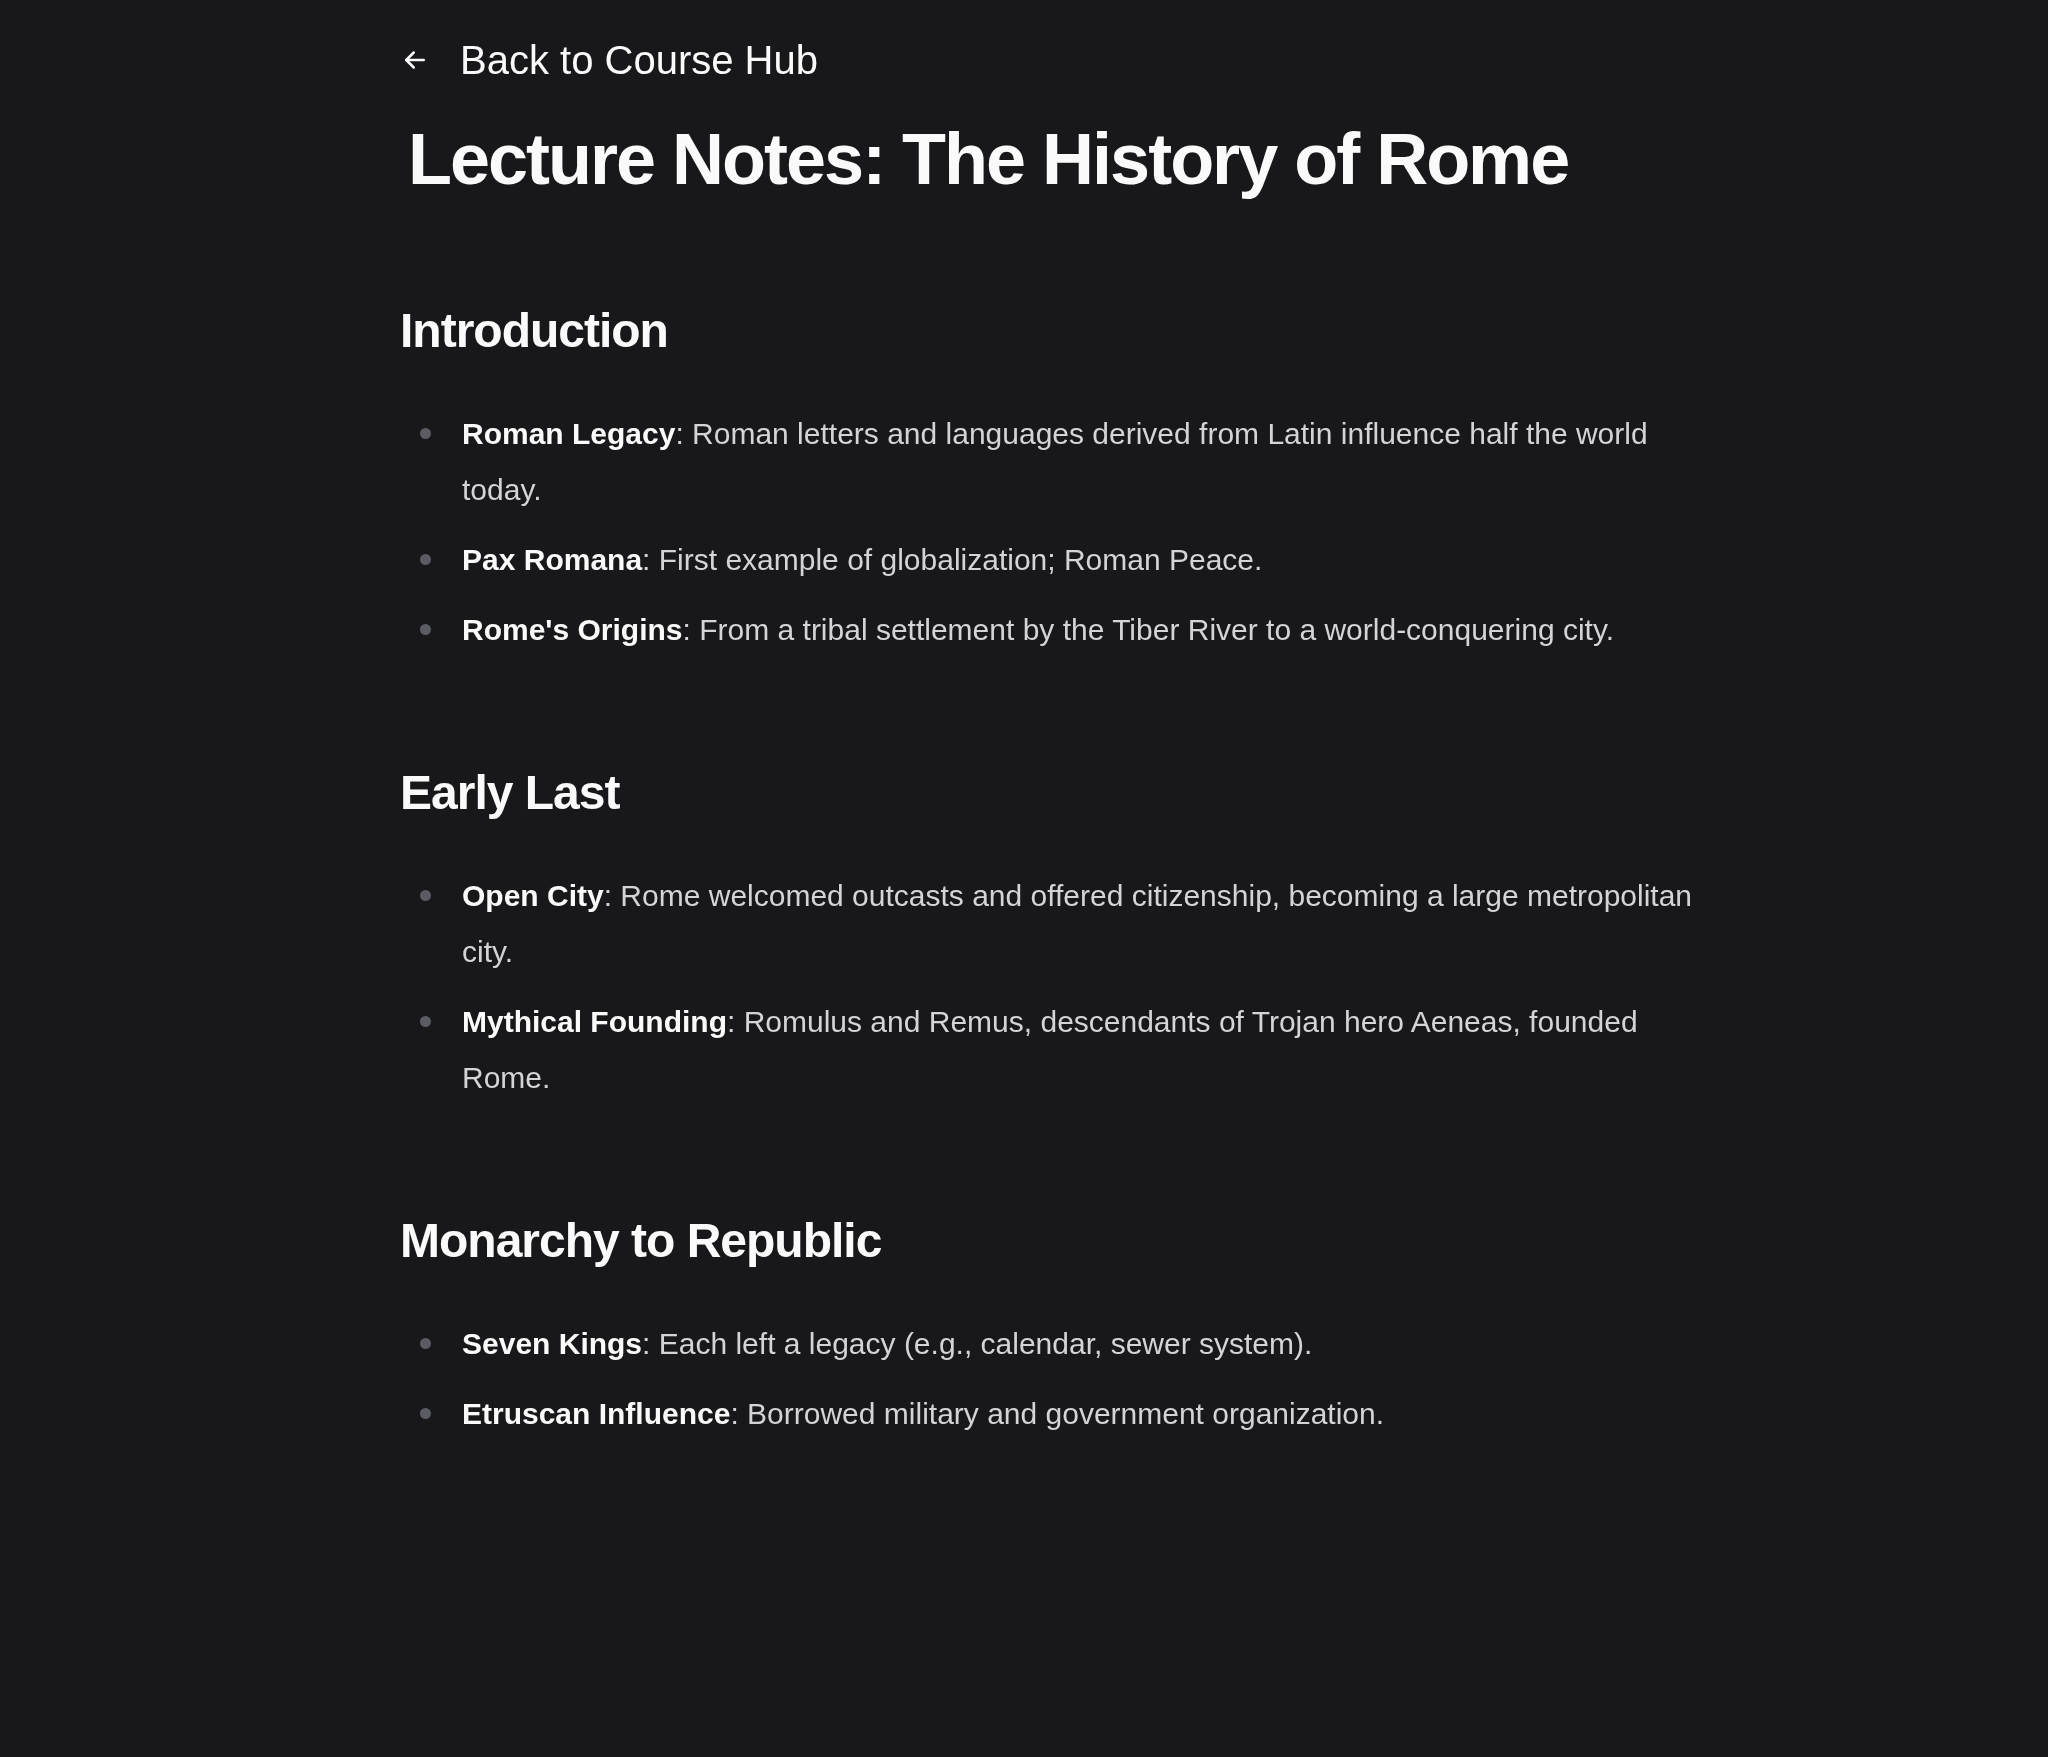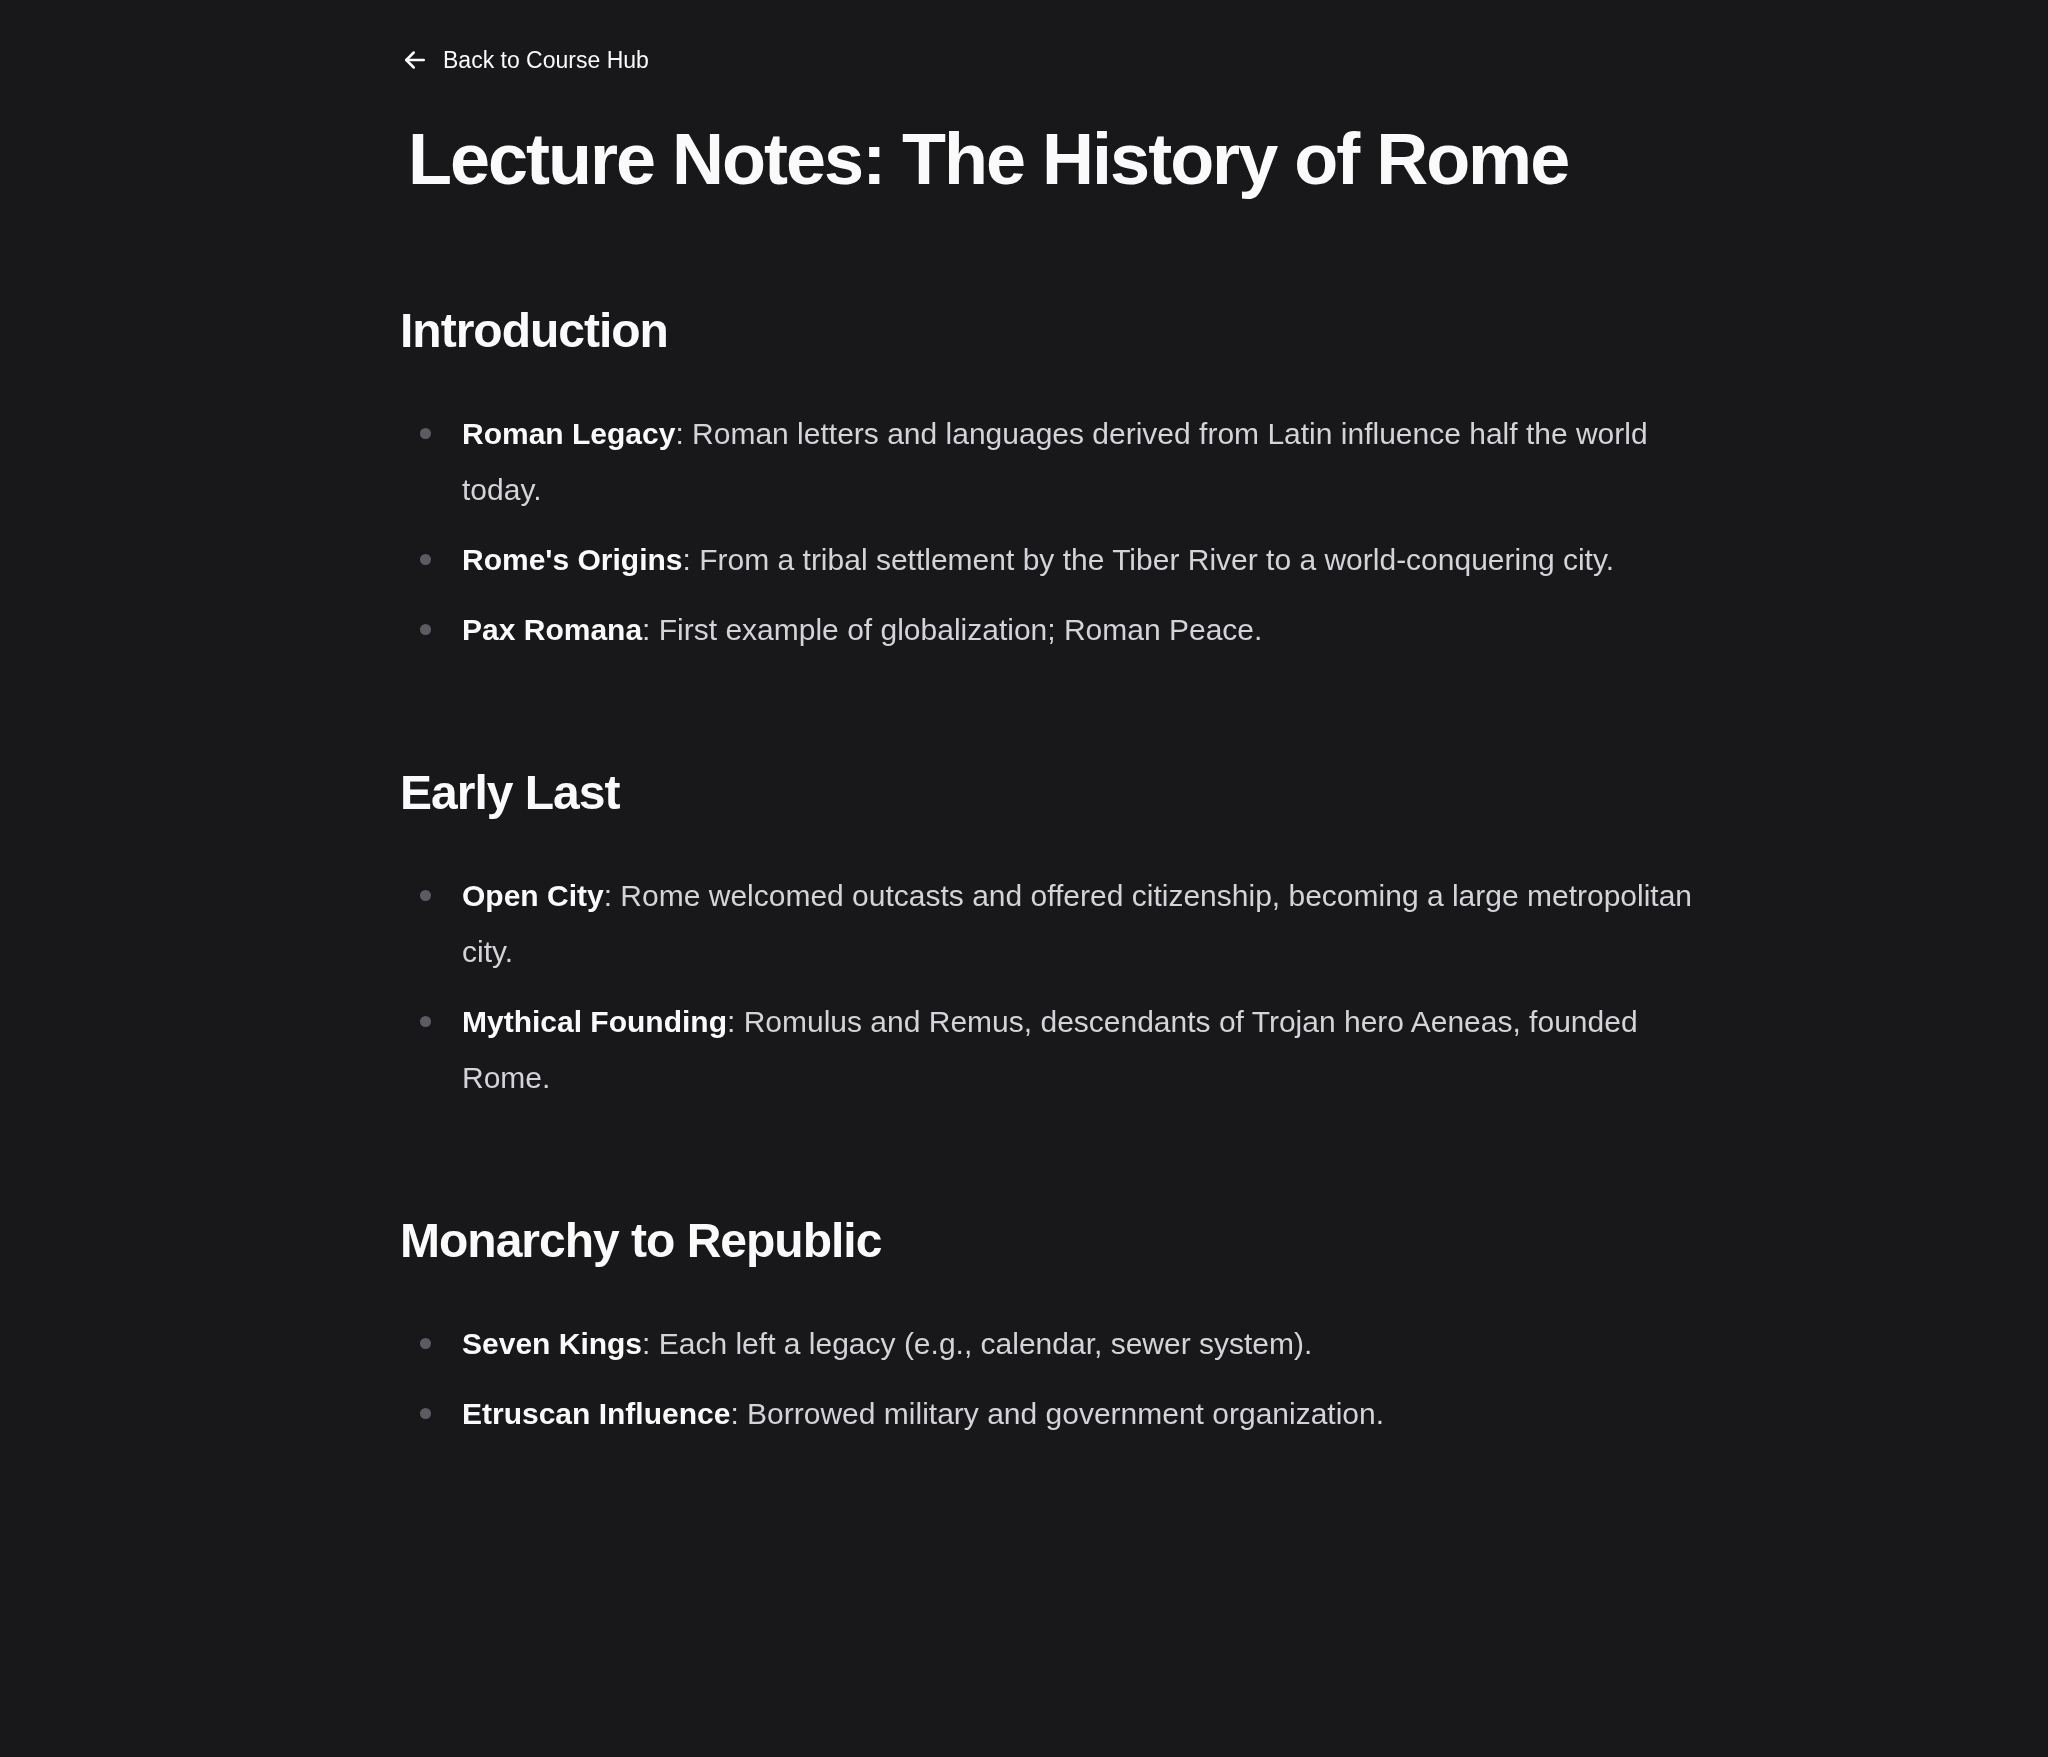--- a/index.html
+++ b/index.html
@@ -16,23 +16,23 @@
   }
   .page {
     box-sizing: border-box;
     margin-left: 400px;
     width: 1300px;
     padding-top: 40px;
   }
   .back-link {
     display: inline-flex;
     align-items: center;
-    gap: 13px;
+    gap: 30px;
     height: 40px;
-    font-size: 23px;
+    font-size: 40px;
     line-height: 40px;
     color: #fafafa;
     text-decoration: none;
     cursor: pointer;
   }
   .back-link svg {
     display: block;
     width: 30px;
     height: 30px;
   }
@@ -101,25 +101,25 @@
 
   <section>
     <h2 class="section-heading">Introduction</h2>
     <ul class="bullet-list">
       <li>
         <span class="dot"></span>
         <strong>Roman Legacy</strong><span>: </span><span>Roman letters and languages derived from Latin influence half the world today.</span>
       </li>
       <li>
         <span class="dot"></span>
-        <strong>Rome's Origins</strong><span>: </span><span>From a tribal settlement by the Tiber River to a world-conquering city.</span>
+        <strong>Pax Romana</strong><span>: </span><span>First example of globalization; Roman Peace.</span>
       </li>
       <li>
         <span class="dot"></span>
-        <strong>Pax Romana</strong><span>: </span><span>First example of globalization; Roman Peace.</span>
+        <strong>Rome's Origins</strong><span>: </span><span>From a tribal settlement by the Tiber River to a world-conquering city.</span>
       </li>
     </ul>
   </section>
 
   <section>
     <h2 class="section-heading">Early Last</h2>
     <ul class="bullet-list">
       <li>
         <span class="dot"></span>
         <strong>Open City</strong><span>: </span><span>Rome welcomed outcasts and offered citizenship, becoming a large metropolitan city.</span>

